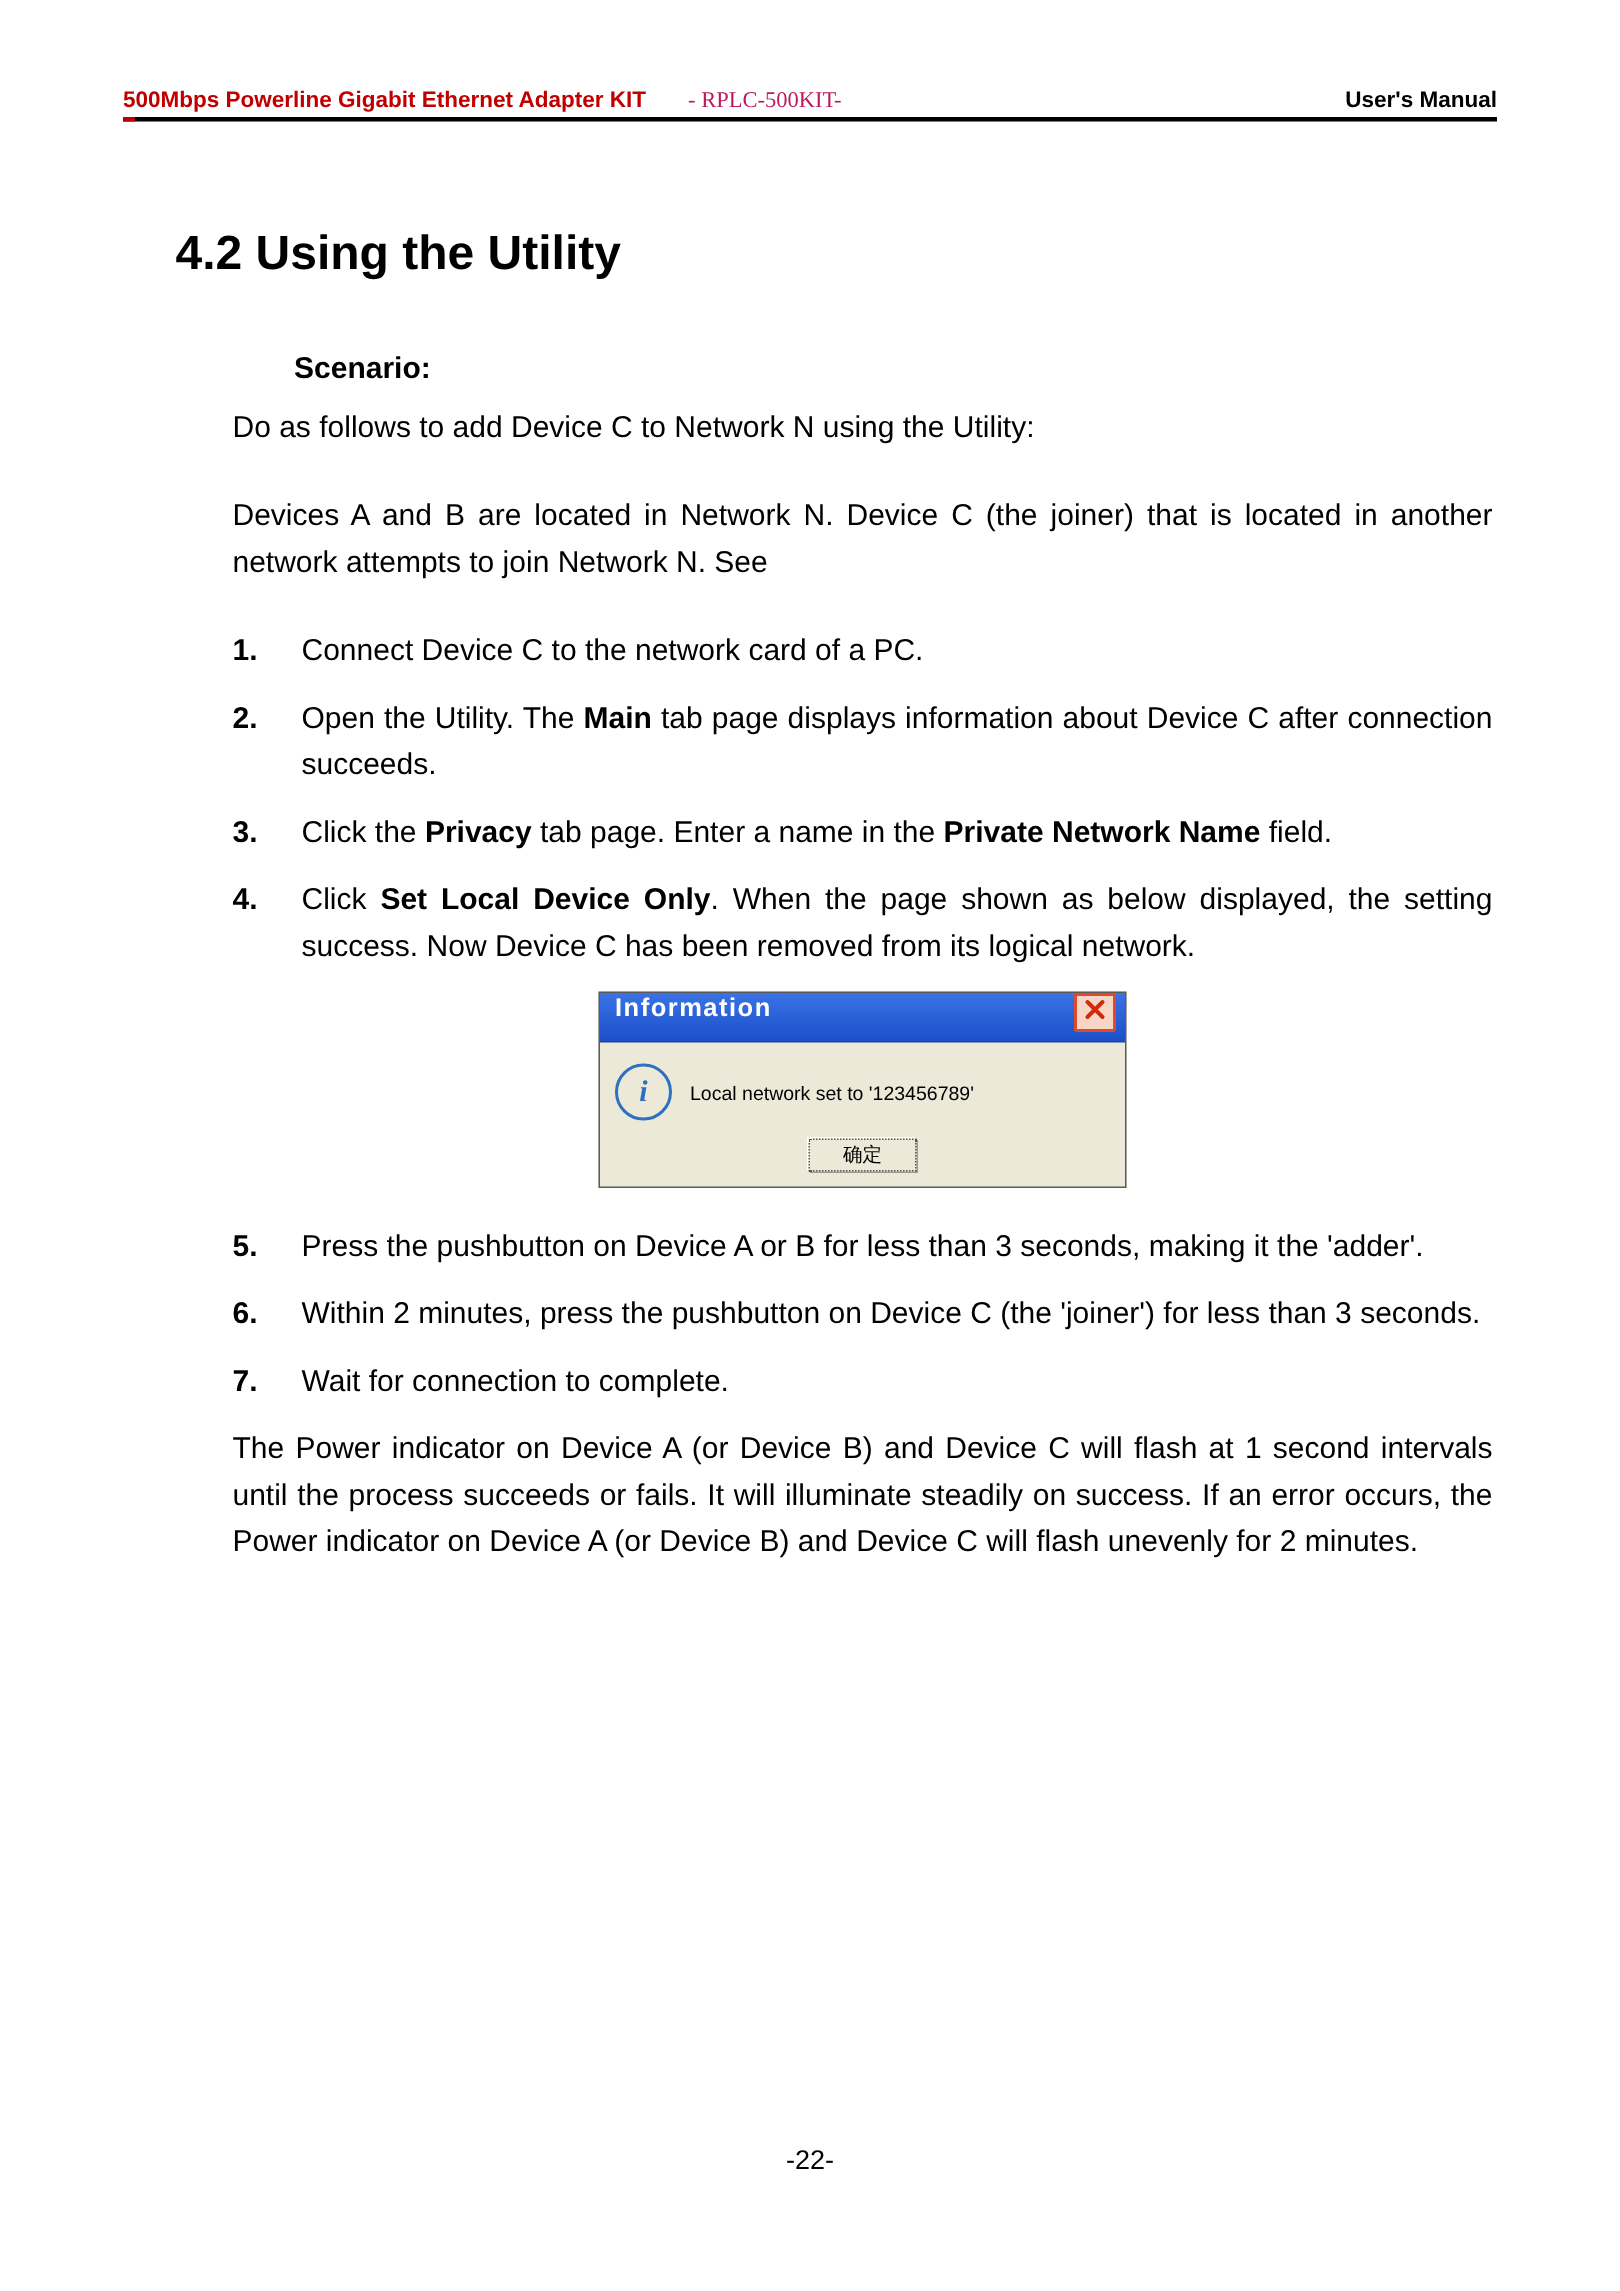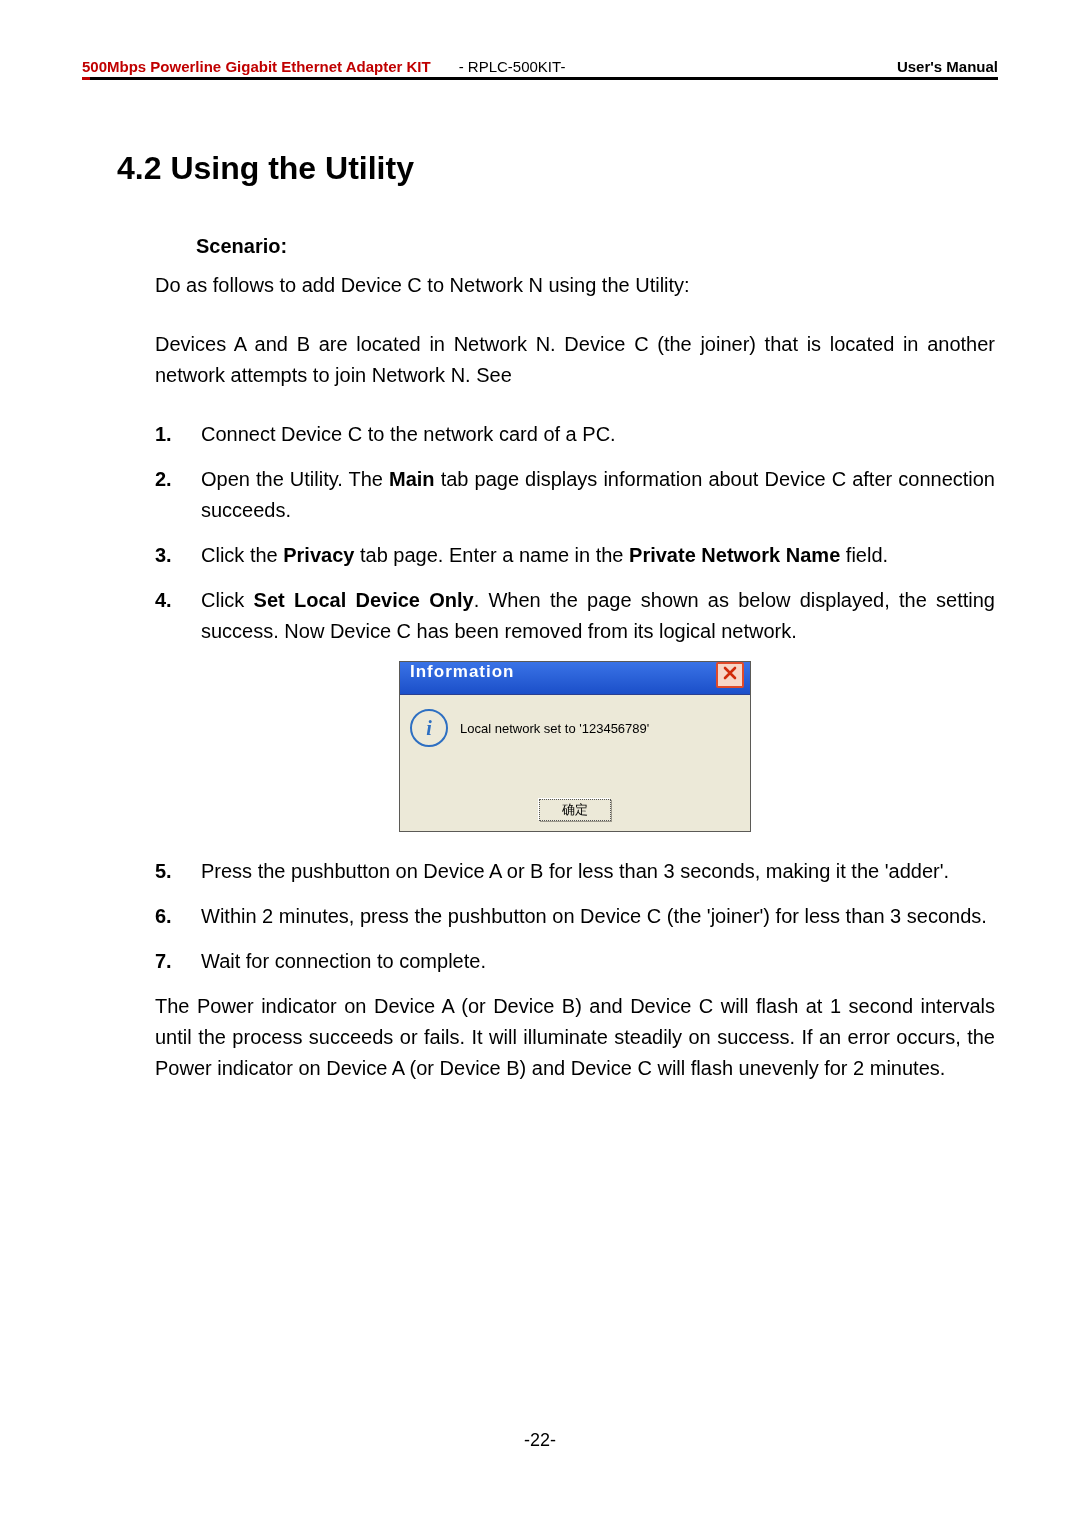--- a/index.html
+++ b/index.html
@@ -5,21 +5,21 @@
   @page { size: 1080px 1527px; margin: 0; }
   html, body { margin: 0; padding: 0; width: 1080px; height: 1527px; background: #fff; }
   body { font-family: Arial, Helvetica, sans-serif; color: #000; }
 
   .page { position: relative; width: 1080px; height: 1499px; }
 
   
   .hdr { position: absolute; top: 58px; left: 82px; right: 82px; }
   .hdr-row { display: flex; align-items: baseline; font-size: 15px; }
   .hdr-left { color: #c00000; font-weight: bold; }
-  .hdr-mid { color: #000000; margin-left: 28px; }
+  .hdr-mid { color: #be185d; margin-left: 28px; font-family: Liberation Serif, serif; }
   .hdr-right { color: #000; font-weight: bold; margin-left: auto; }
   .hdr-rule { height: 3px; background: #000; position: relative; margin-top: 2px; }
   .hdr-rule::before { content:""; position:absolute; left:0; top:0; width:8px; height:3px; background:#c00000; }
 
   
   .content { position: absolute; top: 96px; left: 155px; right: 85px; }
   .para { font-size: 20px; line-height: 1.55; margin: 0 0 28px 0; }
   .para.justify { text-align: justify; }
 
   h2.section { font-size: 32px; font-weight: bold; margin: 54px 0 48px -38px; }
@@ -39,21 +39,21 @@
     display:flex; align-items:center; justify-content:center; border-radius:2px; }
   .close-btn svg { width:14px; height:14px; }
   .dlg-body { padding: 14px 10px 10px 10px; }
   .dlg-row { display:flex; align-items:center; gap:12px; margin-bottom:12px; }
   .info-ico { width:34px; height:34px; border-radius:50%; border:2px solid #2d6fc2; display:flex;
     align-items:center; justify-content:center; color:#2d6fc2; font-family:'Times New Roman',serif;
     font-weight:bold; font-size:20px; font-style:italic; }
   .dlg-msg { font-size:13px; font-family: "SimSun","MS Sans Serif",Tahoma,sans-serif; }
   .dlg-ok { display:flex; justify-content:center; }
   .dlg-ok button { font-family: SimSun, "MS Gothic", sans-serif; font-size:13px; padding:1px 22px;
-    border:1px dotted #555; background:#ece9d8; box-shadow: 1px 1px 0 #9e9a8d, -1px -1px 0 #fff; margin-top: 40px; }
+    border:1px dotted #555; background:#ece9d8; box-shadow: 1px 1px 0 #9e9a8d, -1px -1px 0 #fff; }
 
   .footer { position:absolute; bottom: 48px; left:0; right:0; text-align:center; font-size:18px; }
 </style>
 </head>
 <body>
 
 <div class="page">
 
   <div class="hdr">
     <div class="hdr-row">

